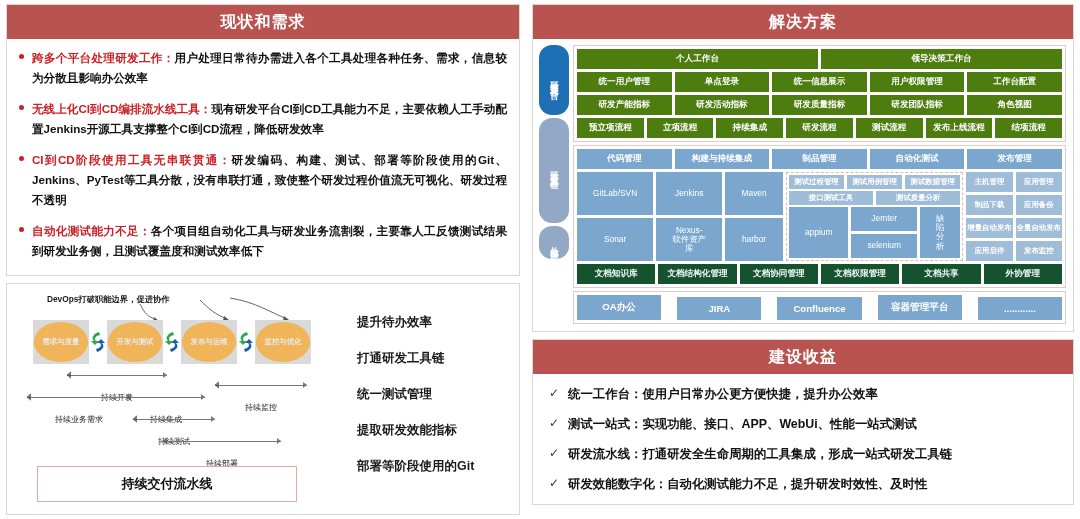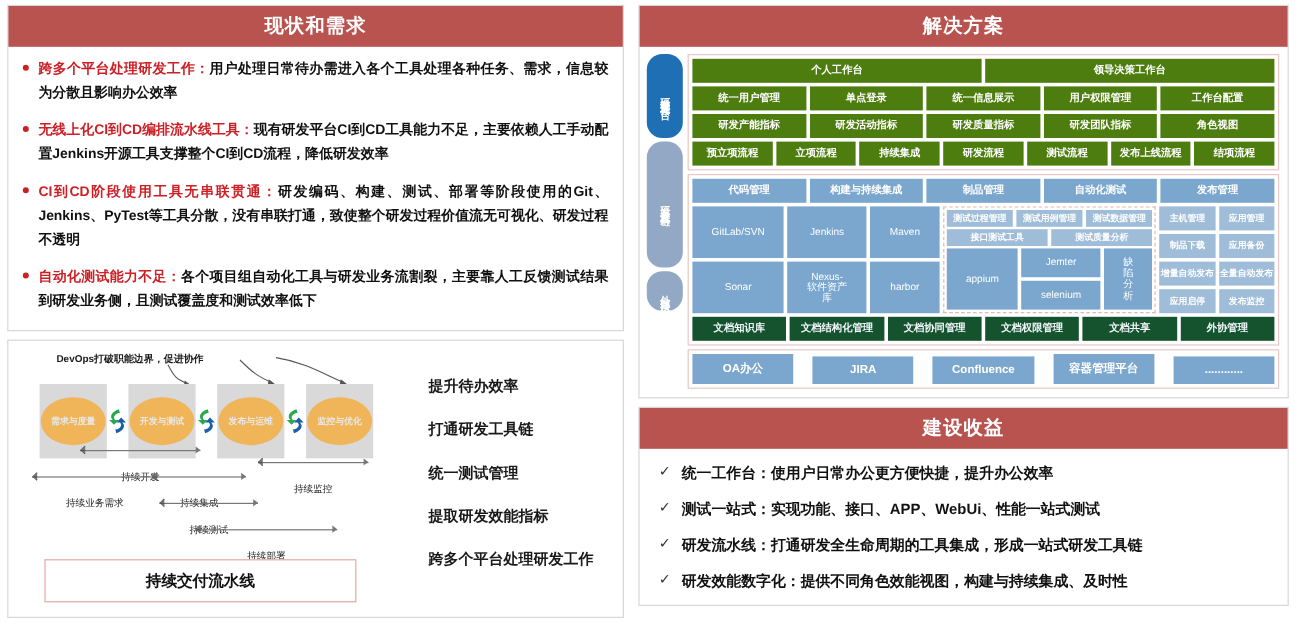--- a/index.html
+++ b/index.html
@@ -21,21 +21,21 @@
 
   
   .diag-card{flex:1;display:flex;}
   .diag-body{display:flex;width:100%;padding:6px 10px 6px 8px;box-sizing:border-box;}
   .diag-left{width:330px;position:relative;}
   .diag-right{flex:1;display:flex;flex-direction:column;justify-content:space-around;padding:14px 0 24px 12px;box-sizing:border-box;}
   .benefit{font-size:12.5px;font-weight:bold;color:#1a1a1a;}
 
   .annot{font-size:8.3px;font-weight:bold;color:#1a1a1a;position:absolute;left:32px;top:4px;white-space:nowrap;}
   .stages{position:absolute;left:18px;top:30px;display:flex;align-items:center;}
-  .stage{width:56px;height:62px;background:#d9d9d9;display:flex;align-items:center;justify-content:center;}
+  .stage{width:56px;height:44px;background:#d9d9d9;display:flex;align-items:center;justify-content:center;}
   .stage .ell{width:54px;height:40px;border-radius:50%;background:#f0b459;display:flex;align-items:center;justify-content:center;color:#e8e8e8;font-size:7.4px;font-weight:bold;white-space:nowrap;}
   .sync{width:18px;display:flex;align-items:center;justify-content:center;}
 
   .rng{position:absolute;height:16px;}
   .rng .bar{position:relative;height:7px;}
   .rng .bar:before,.rng .bar:after{content:"";position:absolute;top:3px;width:4px;height:4px;border-top:1px solid #555;}
   .rng .bar:before{left:0;border-left:1px solid #555;transform:rotate(-45deg);transform-origin:left top;}
   .rng .line{position:absolute;left:0;right:0;top:3px;height:1px;background:#777;}
   .rng .ah{position:absolute;top:0px;width:0;height:0;border-top:3px solid transparent;border-bottom:3px solid transparent;}
   .rng .ahl{left:0;border-right:4px solid #777;}
@@ -204,21 +204,21 @@
           </div>
 
           <div class="pipeline-box">持续交付流水线</div>
         </div>
 
         <div class="diag-right">
           <div class="benefit">提升待办效率</div>
           <div class="benefit">打通研发工具链</div>
           <div class="benefit">统一测试管理</div>
           <div class="benefit">提取研发效能指标</div>
-          <div class="benefit">跨多个平台处理研发工作</div>
+          <div class="benefit">部署等阶段使用的Git</div>
         </div>
 
       </div>
     </div>
   </div>
 
   <div class="col-right">
 
     <div class="card">
       <div class="card-head">解决方案</div>
@@ -359,19 +359,19 @@
         <div class="ben-item">
           <span class="chk">✓</span>
           <span><span>测试一站式：</span><span>实现功能、接口、APP、WebUi、性能一站式测试</span></span>
         </div>
         <div class="ben-item">
           <span class="chk">✓</span>
           <span><span>研发流水线：</span><span>打通研发全生命周期的工具集成，形成一站式研发工具链</span></span>
         </div>
         <div class="ben-item">
           <span class="chk">✓</span>
-          <span><span>研发效能数字化：</span><span>提供不同角色效能视图，构建与持续集成、及时性</span></span>
+          <span><span>研发效能数字化：</span><span>自动化测试能力不足，提升研发时效性、及时性</span></span>
         </div>
       </div>
     </div>
 
   </div>
 </div>
 
 </body></html>

